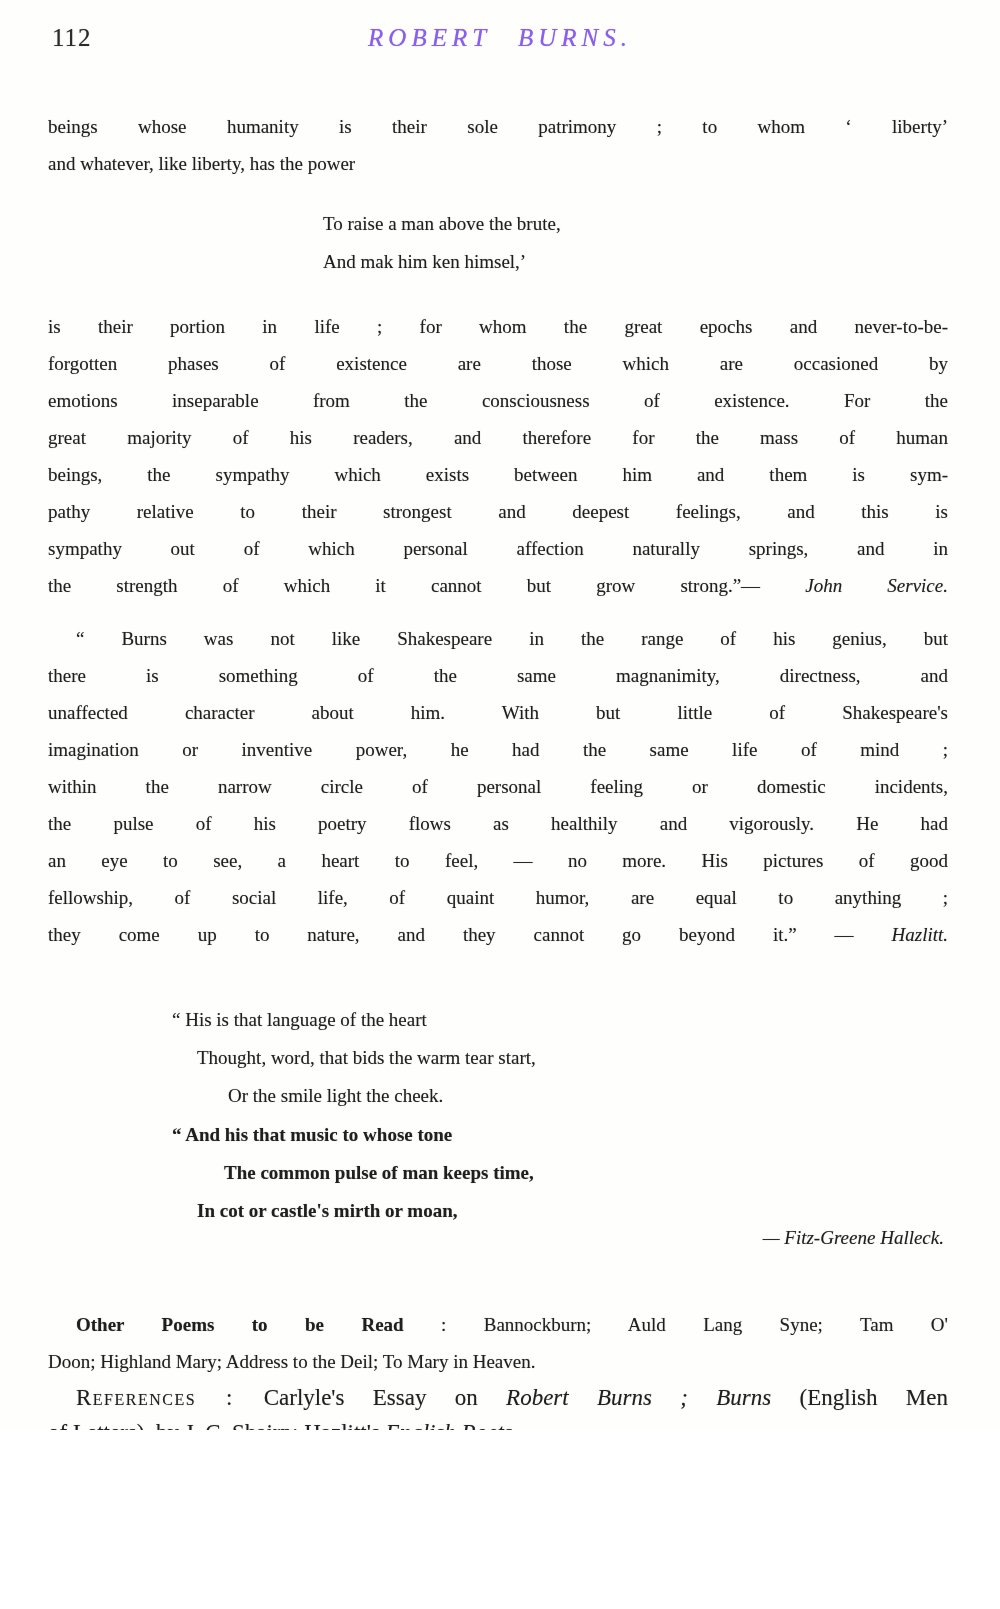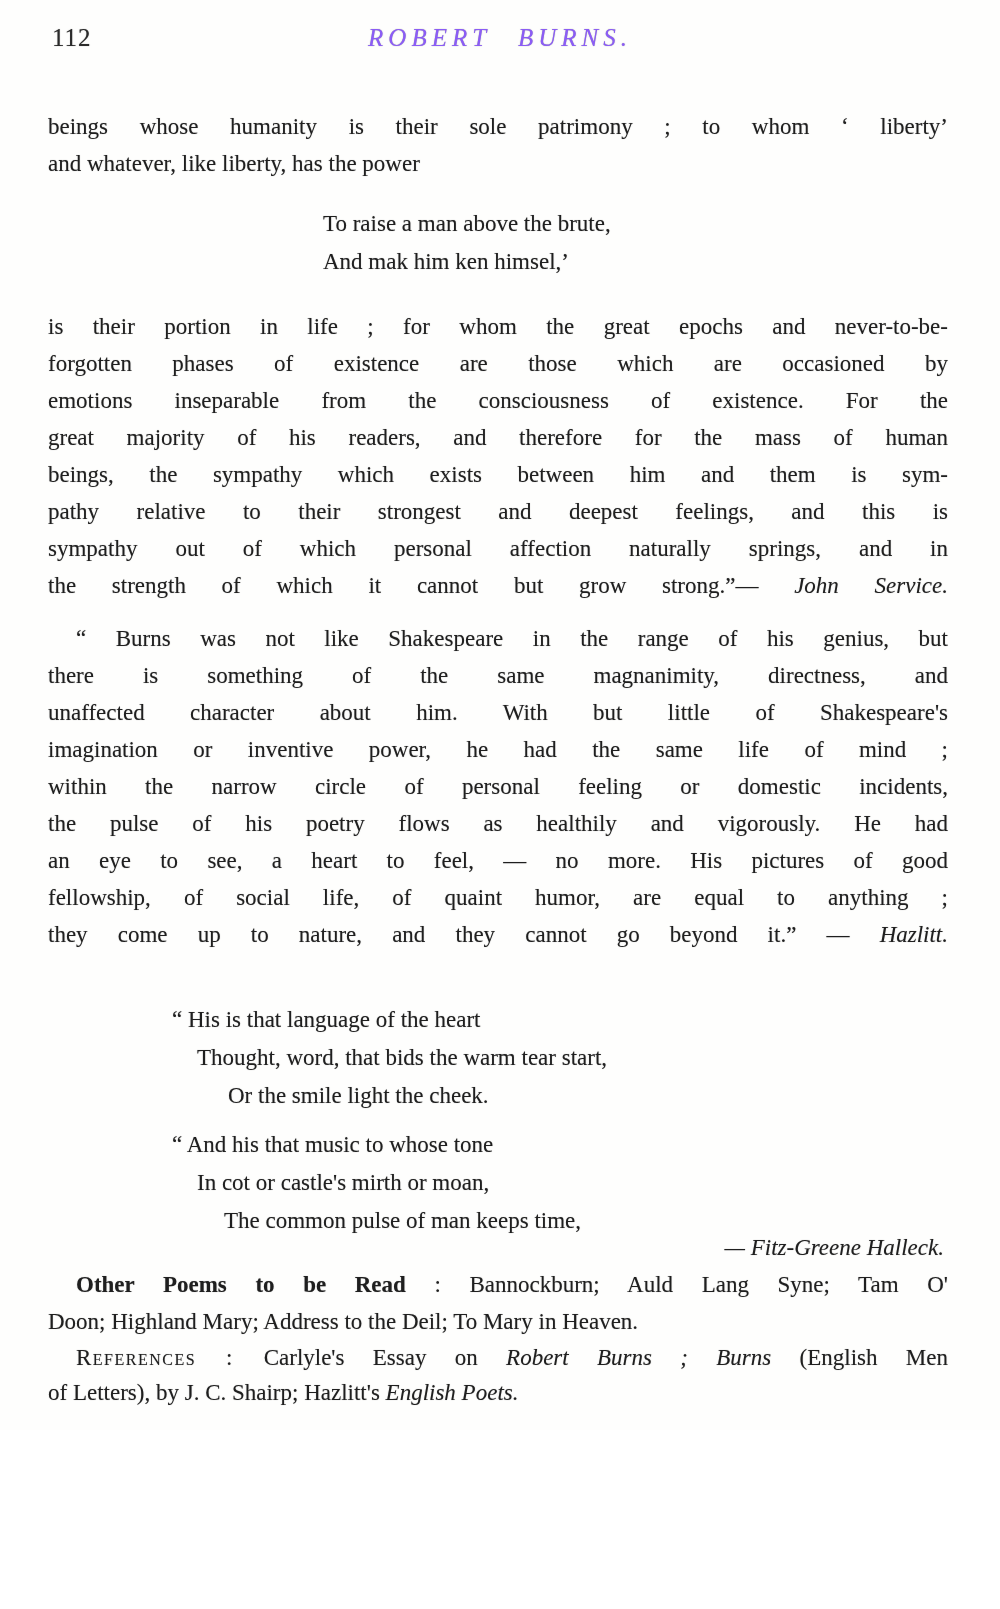--- a/index.html
+++ b/index.html
@@ -34,21 +34,21 @@
     letter-spacing: 5px;
     word-spacing: 16px;
     color: #8b5cf6;
     text-shadow: 0 0 1px rgba(90,90,90,.6);
   }
   .page-body {
     padding: 0 52px 0 48px;
     text-shadow: 0 0 1px rgba(30,30,30,.38);
   }
   .block .line {
-    font-size: 23px;
+    font-size: 19px;
     line-height: 37px;
     text-align: justify;
     text-align-last: justify;
     white-space: normal;
   }
   .block .line.last {
     text-align: left;
     text-align-last: left;
   }
   .block.jlast .line.last {
@@ -74,23 +74,23 @@
   .seg-i { font-style: italic; }
   .seg-b { font-weight: bold; }
   .seg-sc { font-variant: small-caps; letter-spacing: 1.5px; }
 
   
   [data-name="opening-paragraph"]    { margin-top: 48px; }
   [data-name="brute-verse"]          { margin-top: 23px; margin-left: 275px; font-family: Liberation Serif, serif; }
   [data-name="service-paragraph"]    { margin-top: 27px; }
   [data-name="hazlitt-paragraph"]    { margin-top: 16px; }
   [data-name="halleck-stanza-1"]     { margin-top: 48px; margin-left: 124px; }
-  [data-name="halleck-stanza-2"]     { margin-top: 11px; margin-left: 124px; }
+  [data-name="halleck-stanza-2"]     { margin-top: 1px; margin-left: 124px; font-weight: bold; }
   [data-name="halleck-attribution"]  { margin-top: -10px; padding-right: 4px; }
-  [data-name="other-poems-paragraph"]{ }
+  [data-name="other-poems-paragraph"]{ margin-top: 50px; }
   [data-name="references-paragraph"] { }
 </style>
 </head>
 <body>
 
 <div class="page" data-name="book-page">
   <div class="header-row" data-name="page-header">
     <div class="page-num" data-name="page-number">112</div>
     <div class="running-header" data-name="running-header">ROBERT BURNS.</div>
   </div>
@@ -124,22 +124,22 @@
         <div class="line" data-name="text-line"><span class="seg-r" data-name="text-segment">fellowship, of social life, of quaint humor, are equal to anything ;</span></div>
         <div class="line last" data-name="text-line"><span class="seg-r" data-name="text-segment">they come up to nature, and they cannot go beyond it.” — </span><span class="seg-i" data-name="text-segment">Hazlitt.</span></div>
       </div>
       <div class="block verse" data-name="halleck-stanza-1">
         <div class="line" data-name="text-line"><span class="seg-r" data-name="text-segment">“ His is that language of the heart</span></div>
         <div class="line" data-name="text-line" style="margin-left: 25px;"><span class="seg-r" data-name="text-segment">Thought, word, that bids the warm tear start,</span></div>
         <div class="line last" data-name="text-line" style="margin-left: 56px;"><span class="seg-r" data-name="text-segment">Or the smile light the cheek.</span></div>
       </div>
       <div class="block verse" data-name="halleck-stanza-2">
         <div class="line" data-name="text-line"><span class="seg-r" data-name="text-segment">“ And his that music to whose tone</span></div>
+        <div class="line" data-name="text-line" style="margin-left: 52px;"><span class="seg-r" data-name="text-segment">The common pulse of man keeps time,</span></div>
         <div class="line" data-name="text-line" style="margin-left: 25px;"><span class="seg-r" data-name="text-segment">In cot or castle's mirth or moan,</span></div>
-        <div class="line" data-name="text-line" style="margin-left: 52px;"><span class="seg-r" data-name="text-segment">The common pulse of man keeps time,</span></div>
       </div>
       <div class="block attribution" data-name="halleck-attribution">
         <div class="line last" data-name="text-line"><span class="seg-i" data-name="text-segment">— Fitz-Greene Halleck.</span></div>
       </div>
       <div class="block para indent-first" data-name="other-poems-paragraph">
         <div class="line" data-name="text-line"><span class="seg-b" data-name="text-segment">Other Poems to be Read</span><span class="seg-r" data-name="text-segment"> :  Bannockburn;  Auld Lang Syne;  Tam O'</span></div>
         <div class="line last" data-name="text-line"><span class="seg-r" data-name="text-segment">Doon;  Highland Mary;  Address to the Deil;  To Mary in Heaven.</span></div>
       </div>
       <div class="block para indent-first small" data-name="references-paragraph">
         <div class="line" data-name="text-line"><span class="seg-sc" data-name="text-segment">References : </span><span class="seg-r" data-name="text-segment">Carlyle's Essay on </span><span class="seg-i" data-name="text-segment">Robert Burns ;  Burns </span><span class="seg-r" data-name="text-segment">(English Men</span></div>

